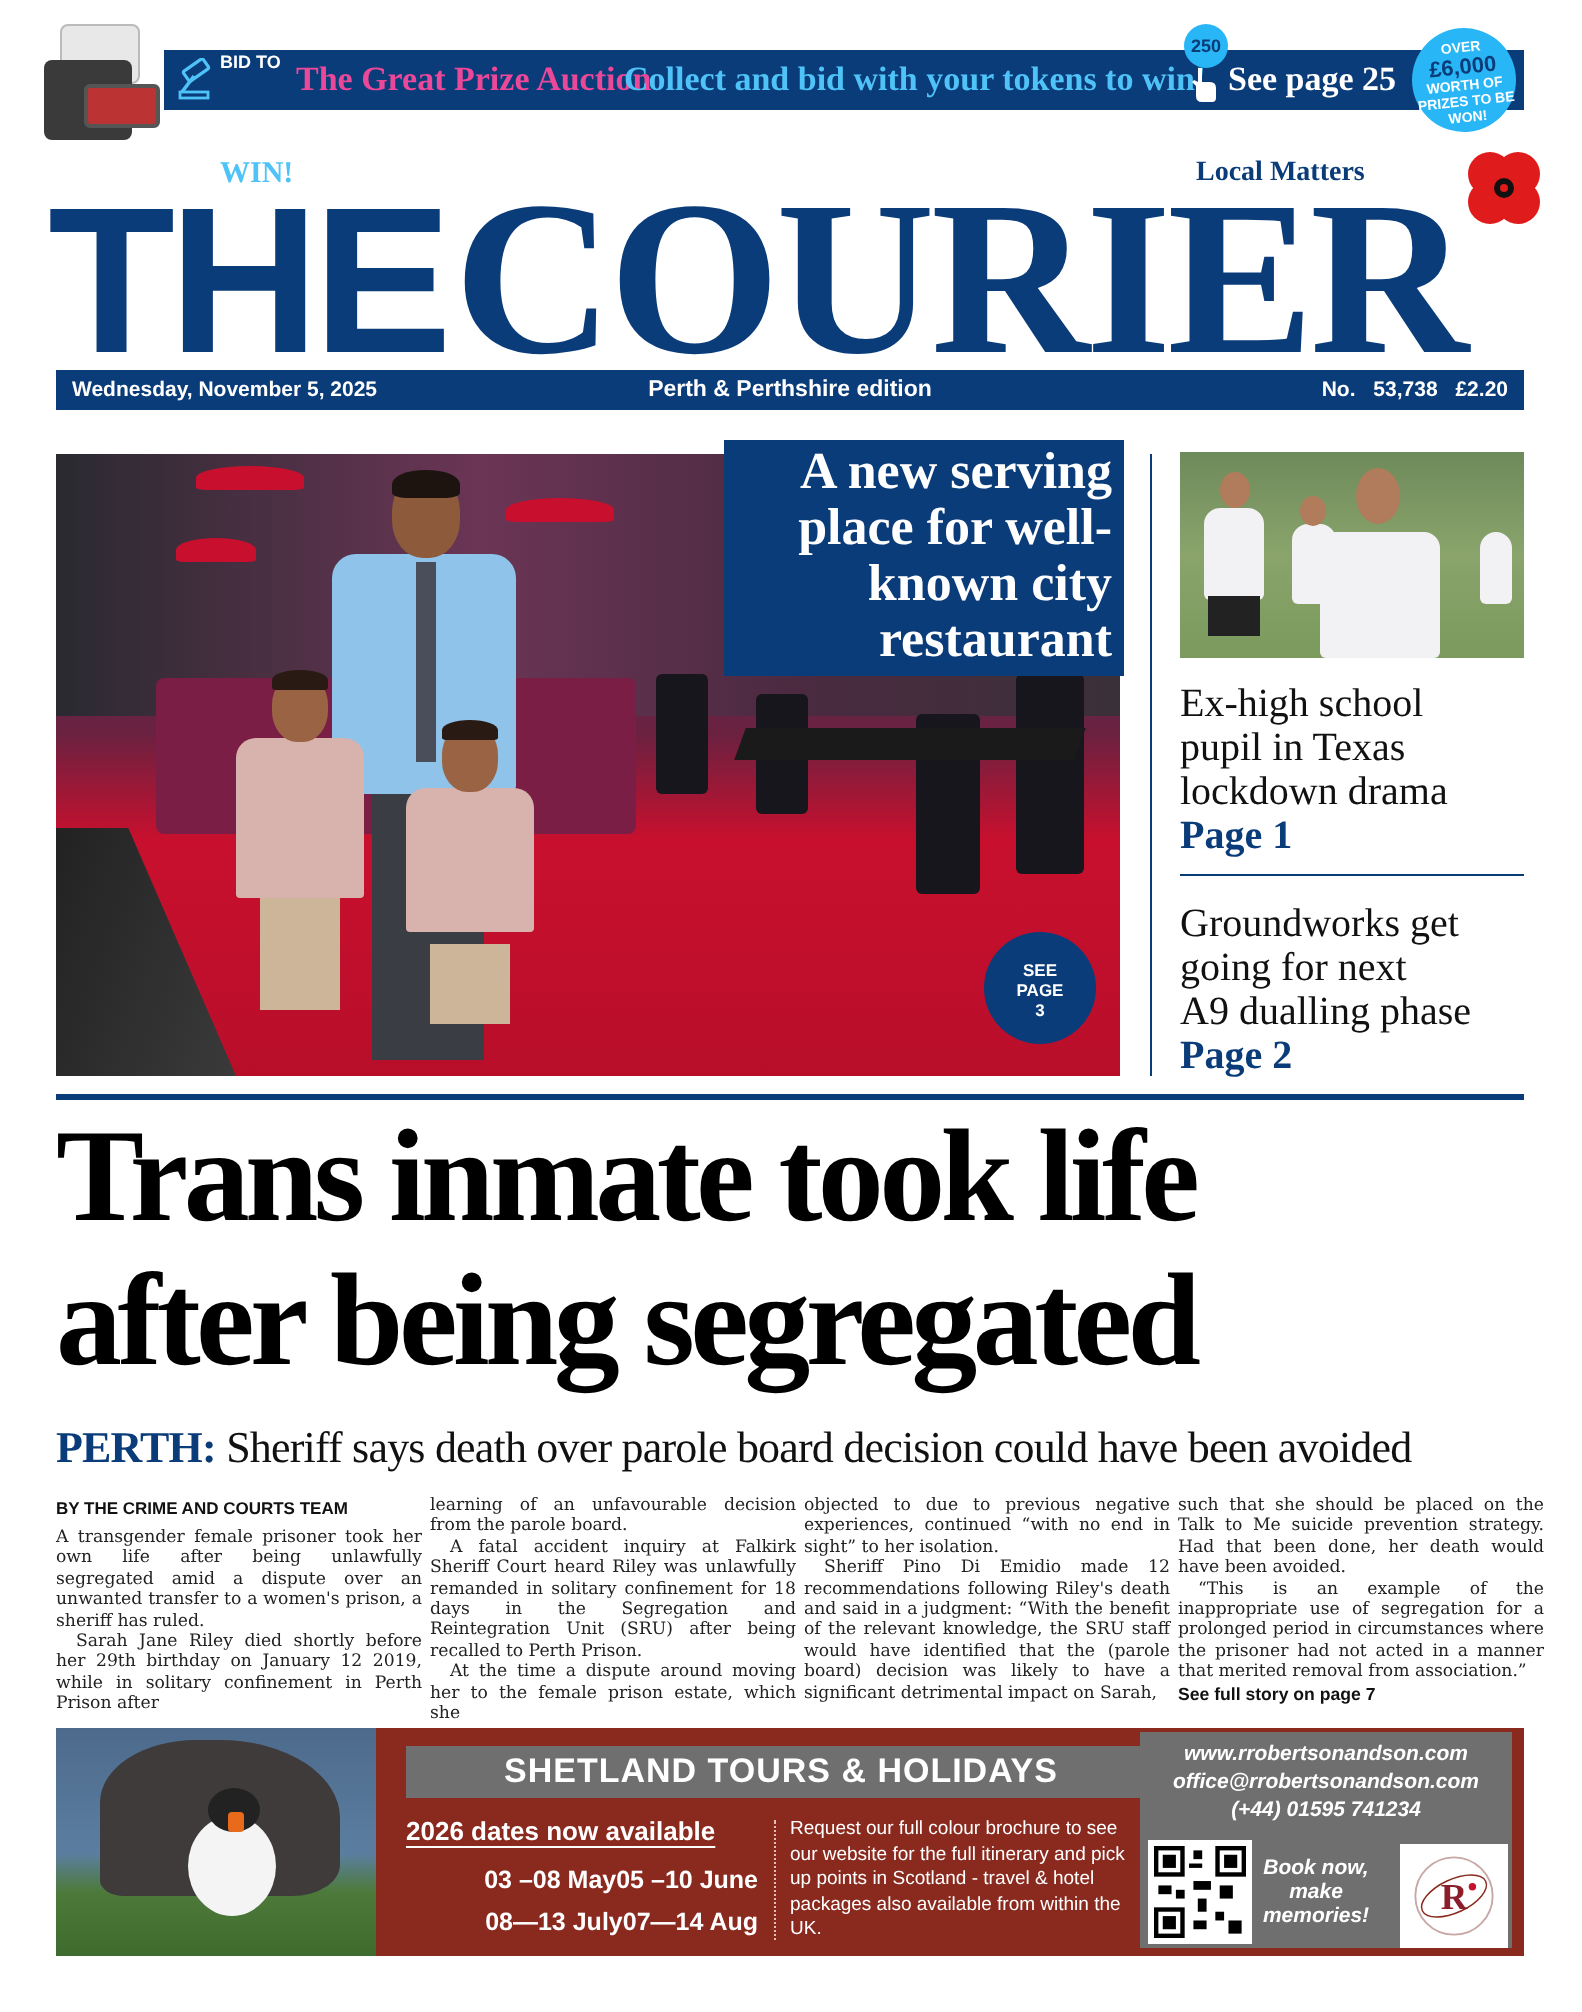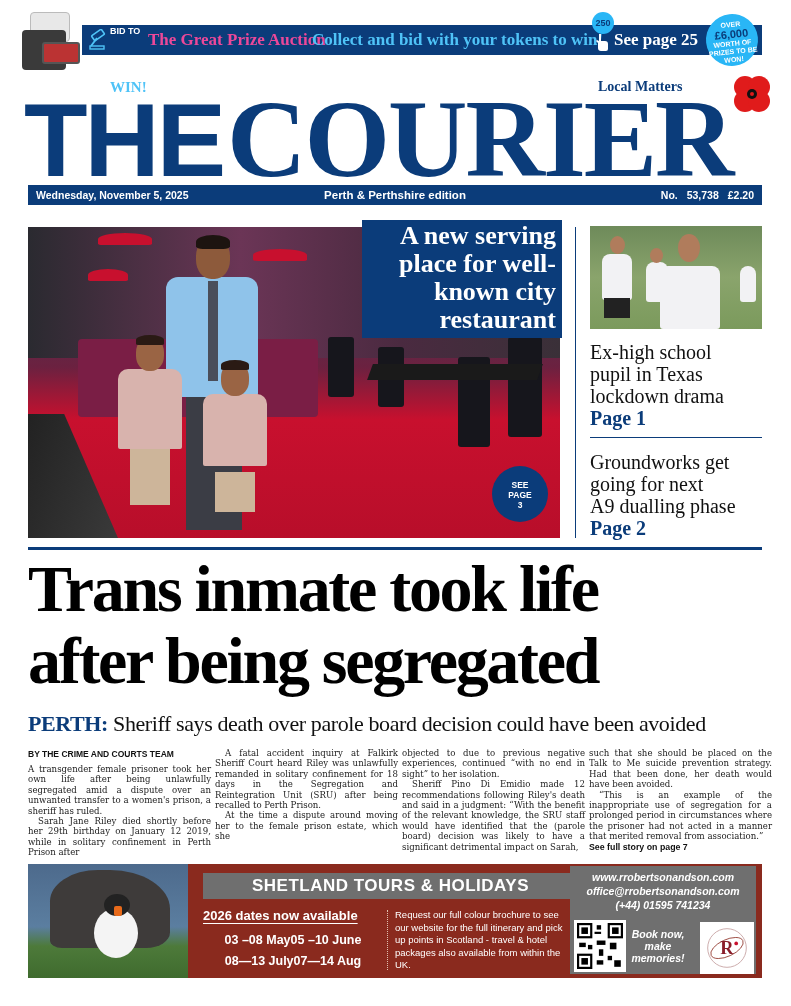--- a/index.html
+++ b/index.html
@@ -84,21 +84,21 @@
   
   .ad { position:absolute; left:28px; top:864px; width:734px; height:114px; background:#8a2a1e; }
   .ad-photo { position:absolute; left:28px; top:864px; width:160px; height:114px; overflow:hidden; background:linear-gradient(180deg,#4d6a8c 0%,#5b7ea0 55%,#4d7a3a 72%,#3f6b2e 100%); }
   .ad-photo .rock { position:absolute; left:22px; top:6px; width:120px; height:78px; background:#3e3b3a; border-radius:40% 50% 20% 10%; }
   .ad-photo .puffin-body { position:absolute; left:66px; top:44px; width:44px; height:50px; background:#f4f4f4; border-radius:50%; }
   .ad-photo .puffin-head { position:absolute; left:76px; top:30px; width:26px; height:22px; background:#222; border-radius:50%; }
   .ad-photo .beak { position:absolute; left:86px; top:42px; width:8px; height:10px; background:#e86a1a; border-radius:2px; }
   .ad-title { position:absolute; left:203px; top:873px; width:375px; height:26px; background:#6f6f6f; color:#fff; font-family:"Liberation Sans",sans-serif; font-weight:bold; font-size:17px; text-align:center; line-height:26px; letter-spacing:0.5px; }
   .ad-dates-head { position:absolute; left:203px; top:908px; width:180px; color:#fff; font-family:"Liberation Sans",sans-serif; font-weight:bold; font-size:13px; text-decoration:underline; text-underline-offset:3px; }
   .ad-dates { position:absolute; left:203px; top:930px; width:180px; color:#fff; font-family:"Liberation Sans",sans-serif; font-weight:bold; font-size:12.5px; line-height:21px; }
-  .ad-dates .row { display:flex; justify-content:center; padding:0 4px; }
+  .ad-dates .row { display:flex; justify-content:flex-end; padding:0 4px; }
   .ad-divider { position:absolute; left:387px; top:910px; width:0; height:60px; border-left:1px dotted #e0c0b0; }
   .ad-copy { position:absolute; left:395px; top:909px; width:178px; color:#fff; font-family:"Liberation Sans",sans-serif; font-size:9.5px; line-height:12.5px; }
   .ad-contact { position:absolute; left:570px; top:866px; width:186px; height:108px; background:#6f6f6f; }
   .ad-contact .lines { position:absolute; left:0; top:4px; width:186px; color:#fff; font-family:"Liberation Sans",sans-serif; font-weight:bold; font-style:italic; font-size:10.5px; line-height:14px; text-align:center; }
   .qr { position:absolute; left:574px; top:920px; width:52px; height:52px; background:#fff; padding:3px; }
   .qr svg { width:46px; height:46px; display:block; }
   .book-now { position:absolute; left:626px; top:928px; width:64px; color:#fff; font-family:"Liberation Sans",sans-serif; font-weight:bold; font-style:italic; font-size:10.5px; line-height:12px; text-align:center; }
   .ad-logo { position:absolute; left:700px; top:922px; width:54px; height:52px; background:#fff; display:flex; align-items:center; justify-content:center; }
 </style>
 </head>
@@ -234,20 +234,21 @@
   <span class="kicker">PERTH:</span>
   <span>Sheriff says death over parole board decision could have been avoided</span>
 </div>
 <div class="byline">BY THE CRIME AND COURTS TEAM</div>
 
 <div class="body-col c1" style="left:28px;">
   <p class="noindent">A transgender female prisoner took her own life after being unlawfully segregated amid a dispute over an unwanted transfer to a women's prison, a sheriff has ruled.</p>
   <p>Sarah Jane Riley died shortly before her 29th birthday on January 12 2019, while in solitary confinement in Perth Prison after</p>
 </div>
 <div class="body-col c2" style="left:215px;">
+  <p class="noindent">learning of an unfavourable decision from the parole board.</p>
   <p>A fatal accident inquiry at Falkirk Sheriff Court heard Riley was unlawfully remanded in solitary confinement for 18 days in the Segregation and Reintegration Unit (SRU) after being recalled to Perth Prison.</p>
   <p>At the time a dispute around moving her to the female prison estate, which she</p>
 </div>
 <div class="body-col c3" style="left:402px;">
   <p class="noindent">objected to due to previous negative experiences, continued “with no end in sight” to her isolation.</p>
   <p>Sheriff Pino Di Emidio made 12 recommendations following Riley's death and said in a judgment: “With the benefit of the relevant knowledge, the SRU staff would have identified that the (parole board) decision was likely to have a significant detrimental impact on Sarah,</p>
 </div>
 <div class="body-col c4" style="left:589px;">
   <p class="noindent">such that she should be placed on the Talk to Me suicide prevention strategy. Had that been done, her death would have been avoided.</p>
   <p>“This is an example of the inappropriate use of segregation for a prolonged period in circumstances where the prisoner had not acted in a manner that merited removal from association.”</p>

